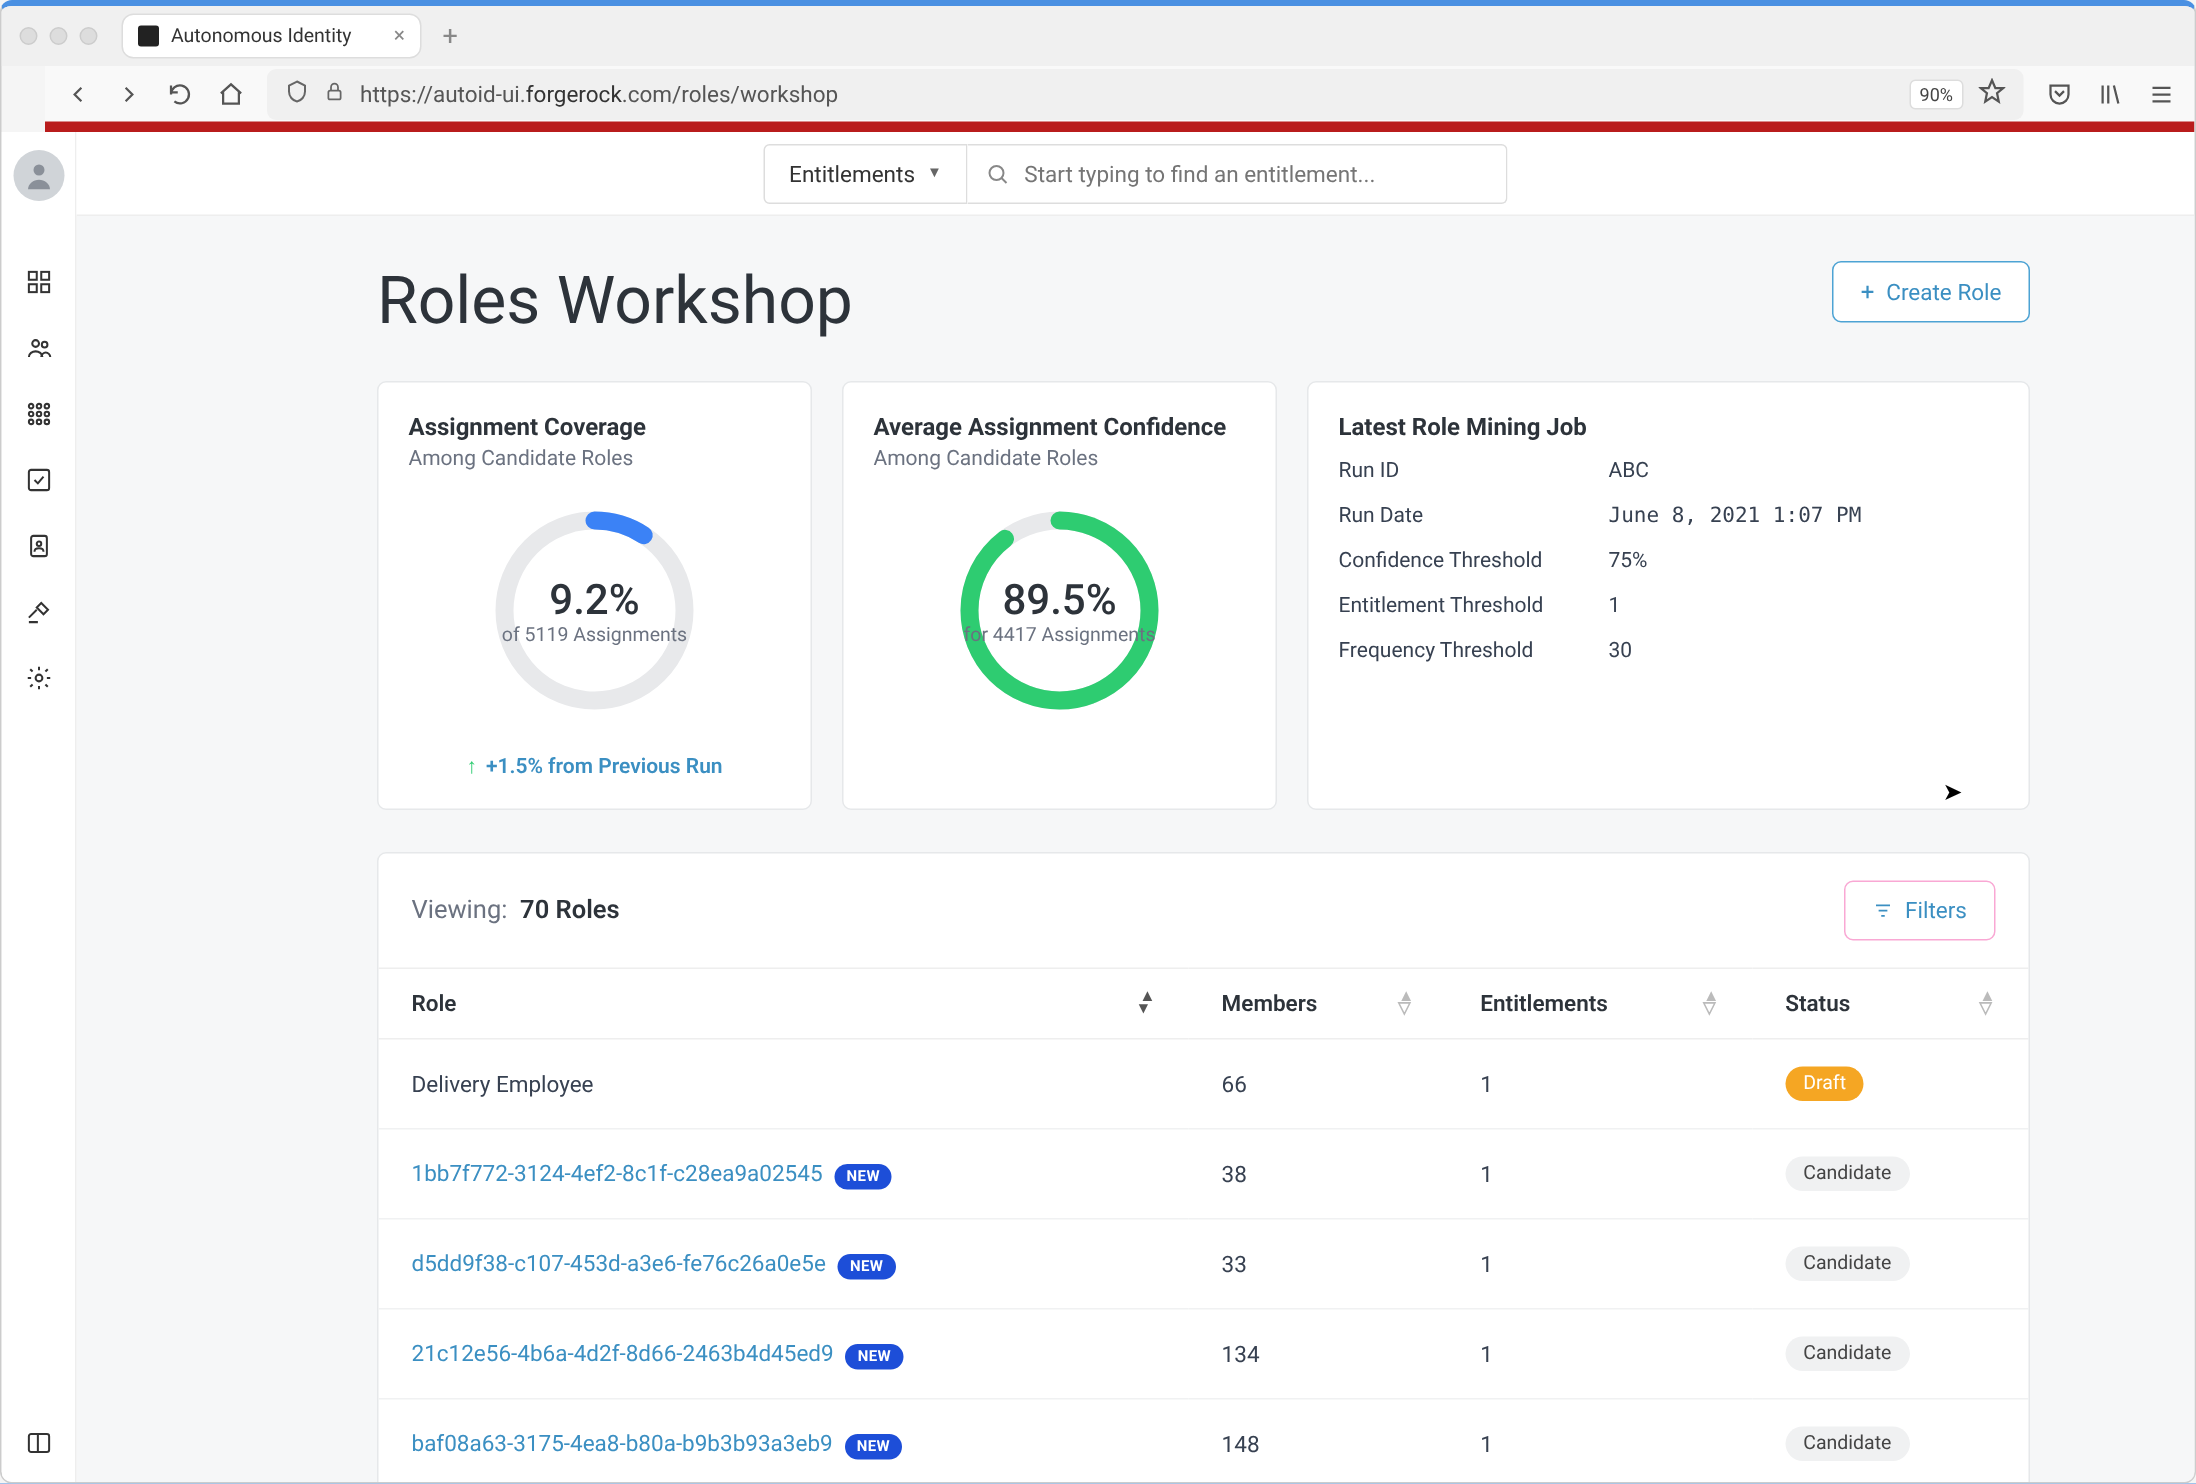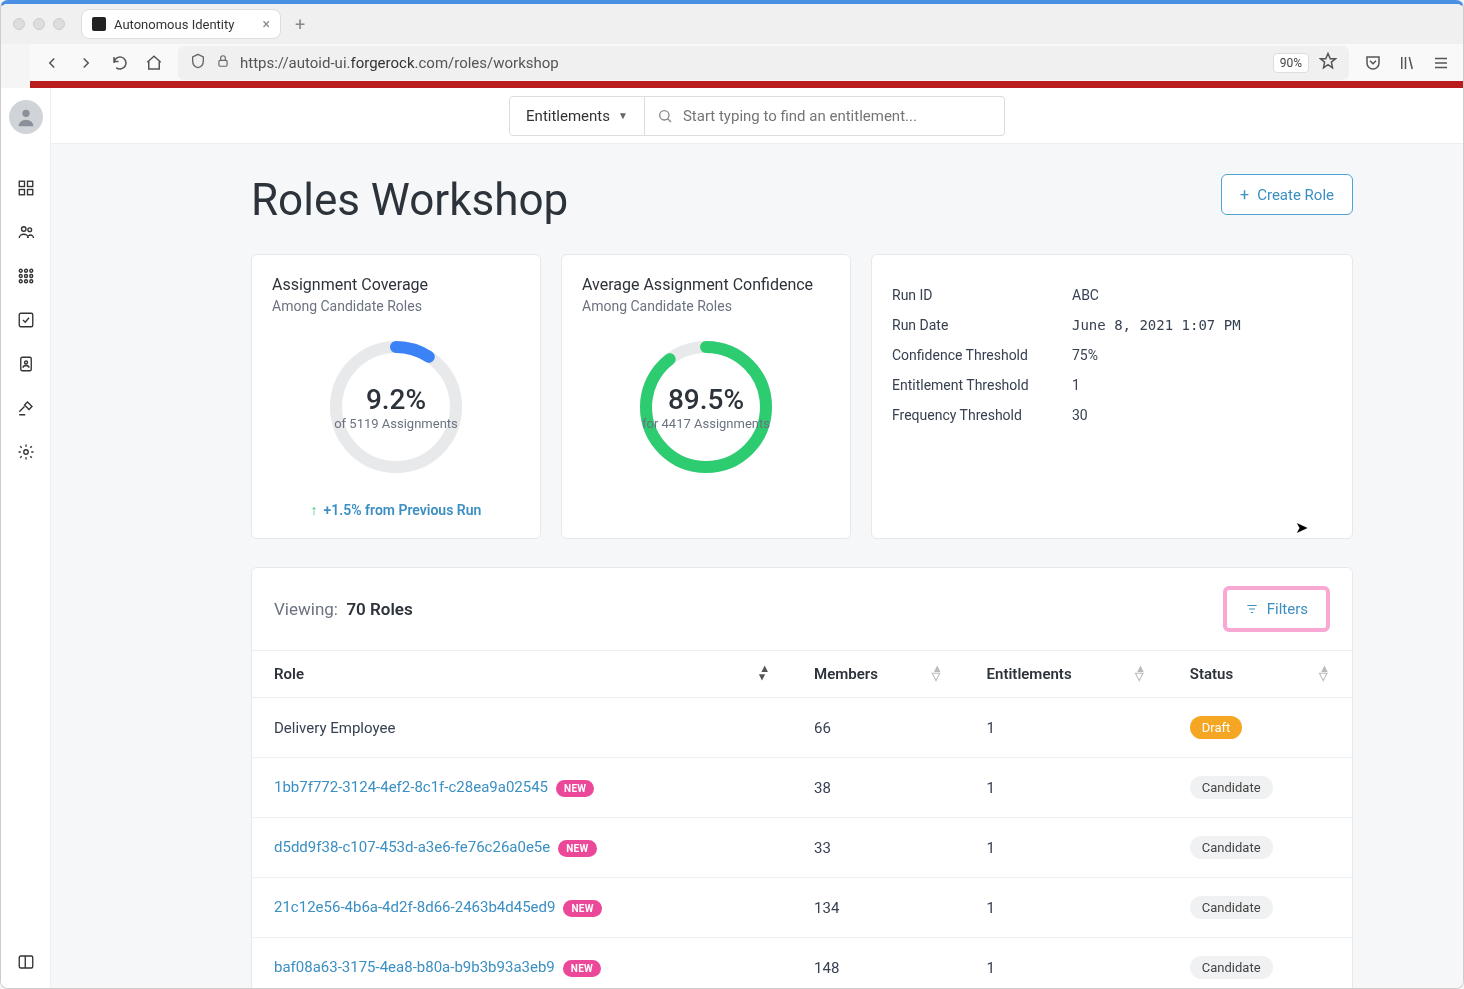--- a/index.html
+++ b/index.html
@@ -41,21 +41,21 @@
 
 .main{position:absolute;top:140px;left:50px;right:0;bottom:0;background:#f6f7f8;overflow:auto;padding:30px 110px 40px 200px;}
 .page-head{display:flex;align-items:flex-start;justify-content:space-between;margin-bottom:28px;}
 .page-title{font-size:44px;font-weight:400;color:#2d333a;}
 .create-btn{border:1px solid #4da3d4;color:#3b8fc2;background:#fff;border-radius:6px;padding:10px 18px;font-size:15px;display:flex;align-items:center;gap:8px;cursor:pointer;}
 .create-btn .pl{color:#3b8fc2;font-size:16px;}
 
 
 .cards{display:flex;gap:20px;margin-bottom:28px;}
 .card{background:#fff;border:1px solid #e6e8ea;border-radius:6px;padding:20px;}
-.card h3{font-size:16px;font-weight:400;color:#2d333a;margin-bottom:4px;}
+.card h3{font-size:16px;font-weight:700;color:#2d333a;margin-bottom:4px;}
 .card .sub{font-size:14px;color:#6b7280;}
 .gauge-card{width:290px;display:flex;flex-direction:column;align-items:center;}
 .gauge{position:relative;width:150px;height:150px;margin-top:18px;}
 .gauge svg{transform:rotate(-90deg);}
 .gauge .track{fill:none;stroke:#e8e9eb;stroke-width:12;}
 .gauge .prog{fill:none;stroke-width:12;stroke-linecap:round;}
 .gauge-center{position:absolute;top:0;left:0;right:0;bottom:0;display:flex;flex-direction:column;align-items:center;justify-content:center;}
 .gauge-center .pct{font-size:28px;font-weight:500;color:#2d333a;}
 .gauge-center .sm{font-size:13px;color:#6b7280;}
 .trend{margin-top:20px;display:flex;align-items:center;gap:6px;color:#3b8fc2;font-size:14px;font-weight:600;}
@@ -65,27 +65,27 @@
 .job-row{display:flex;font-size:14px;}
 .job-row .lbl{width:180px;color:#374151;}
 .job-row .val{color:#374151;}
 .job-row .mono{font-family:Menlo,monospace;}
 
 
 .tbl-wrap{background:#fff;border:1px solid #e6e8ea;border-radius:6px;}
 .tbl-head{display:flex;align-items:center;justify-content:space-between;padding:18px 22px;}
 .viewing{font-size:17px;color:#6b7280;}
 .viewing b{color:#2d333a;font-weight:600;}
-.filters-btn{border:4px solid #f9a8d4;color:#3b8fc2;background:#fff;border-radius:6px;padding:10px 18px;font-size:15px;display:flex;align-items:center;gap:8px;cursor:pointer;}
+.filters-btn{border:1px solid #f9a8d4;color:#3b8fc2;background:#fff;border-radius:6px;padding:10px 18px;font-size:15px;display:flex;align-items:center;gap:8px;cursor:pointer;}
 table{width:100%;border-collapse:collapse;}
 thead th{text-align:left;font-size:15px;font-weight:600;color:#2d333a;padding:14px 22px;border-top:1px solid #eee;border-bottom:1px solid #eee;}
 thead th .sort{float:right;color:#bbb;font-size:11px;line-height:8px;}
 tbody td{padding:18px 22px;font-size:15px;color:#374151;border-bottom:1px solid #f0f1f2;}
 .role-link{color:#3b8fc2;}
-.badge-new{display:inline-block;background:#ec4899;color:#fff;font-size:10px;font-weight:700;padding:3px 8px;border-radius:10px;margin-left:8px;letter-spacing:0.3px;text-align:right;}
+.badge-new{display:inline-block;background:#1d4ed8;color:#fff;font-size:10px;font-weight:700;padding:3px 8px;border-radius:10px;margin-left:8px;letter-spacing:0.3px;text-align:right;}
 .status-pill{display:inline-block;padding:4px 12px;border-radius:14px;font-size:13px;font-weight:400;}
 .status-draft{background:#f5a623;color:#fff;}
 .status-cand{background:#f0f1f2;color:#444;}
 .cursor{position:absolute;top:514px;left:1294px;font-size:16px;color:#000;}
 </style>
 </head>
 <body>
 
 <div class="tab-bar">
   <div class="traffic">
@@ -279,20 +279,21 @@
           <circle id="conf-arc" class="prog" cx="75" cy="75" r="60" stroke="#2ecc71" stroke-dasharray="376.99111843077515" stroke-dashoffset="39.58406743523138"></circle>
         </svg>
         <div class="gauge-center">
           <div class="pct">89.5%</div>
           <div class="sm">for 4417 Assignments</div>
         </div>
       </div>
     </div>
 
     <div class="card job-card">
+      <h3>Latest Role Mining Job</h3>
       <div class="job-grid" id="job-rows">
           <div class="job-row">
             <span class="lbl">Run ID</span>
             <span class="val">ABC</span>
           </div>
           <div class="job-row">
             <span class="lbl">Run Date</span>
             <span class="val mono">June 8, 2021 1:07 PM</span>
           </div>
           <div class="job-row">

